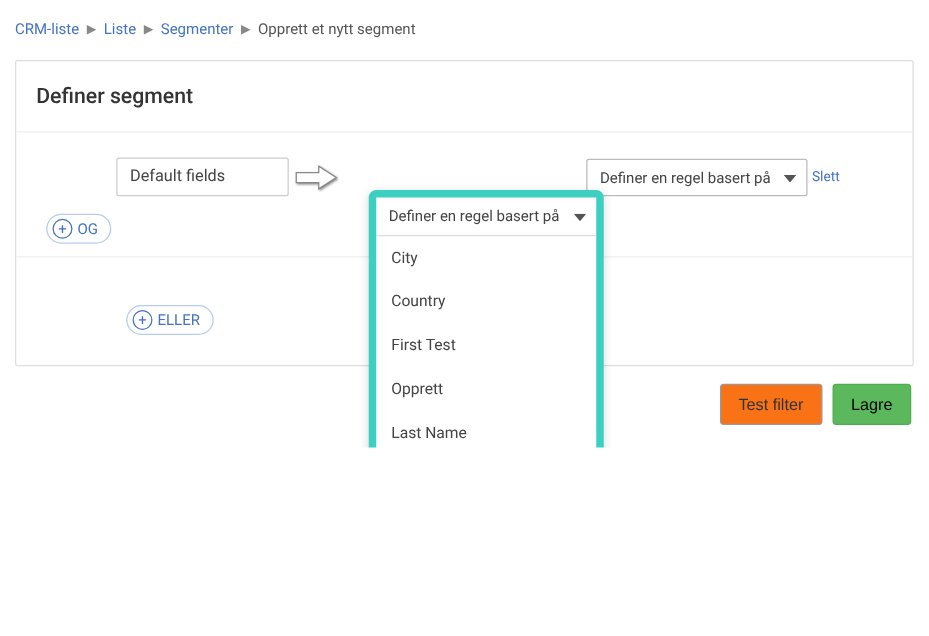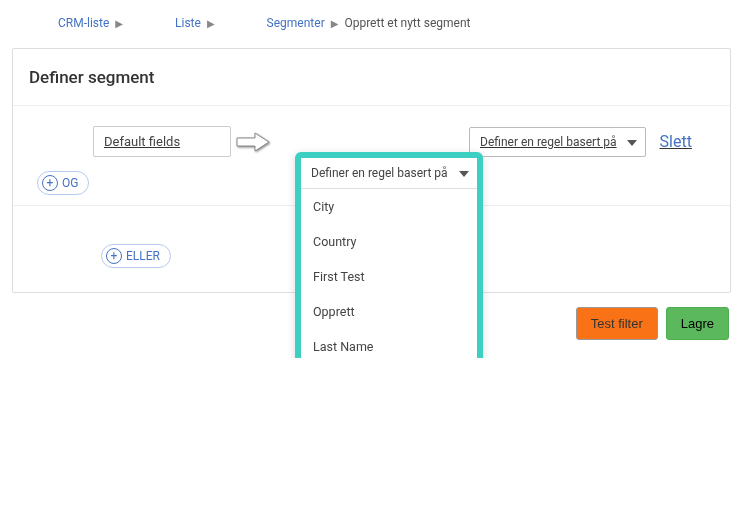--- a/index.html
+++ b/index.html
@@ -11,21 +11,21 @@
     padding: 12px;
     width: 743px;
   }
   .breadcrumb {
     display: flex;
     align-items: center;
     gap: 6px;
     font-size: 12px;
     padding: 4px 0 18px 0;
   }
-  .breadcrumb a { color: #4472c4; text-decoration: none; cursor: pointer; margin-left: 46px; }
+  .breadcrumb a { color: #4472c4; text-decoration: none; cursor: pointer; }
   .breadcrumb .sep { color: #888; font-size: 10px; }
   .breadcrumb .current { color: #555; }
   .panel {
     border: 1px solid #ddd;
     border-radius: 2px;
     background: #fff;
   }
   .panel-header {
     padding: 18px 16px 18px 16px;
     font-size: 17px;
@@ -36,21 +36,20 @@
   .rule-area {
     padding: 20px 16px 10px 16px;
     position: relative;
     border-bottom: 1px solid #eee;
   }
   .rule-row {
     display: flex;
     align-items: center;
     gap: 4px;
     padding-left: 64px;
-    text-decoration: underline;
   }
   .field-box {
     border: 1px solid #ccc;
     border-radius: 2px;
     background: #fff;
     padding: 7px 10px;
     font-size: 13px;
     min-width: 138px;
     color: #444;
   }
@@ -72,23 +71,23 @@
     cursor: pointer;
   }
   .dropdown-closed .caret {
     position: absolute;
     right: 8px;
     top: 50%;
     transform: translateY(-50%);
   }
   .delete-link {
     color: #4472c4;
-    font-size: 16px;
-    cursor: pointer;
-    margin-left: 10px;
+    font-size: 11px;
+    cursor: pointer;
+    margin-left: 0;
   }
   .chip {
     display: inline-flex;
     align-items: center;
     gap: 4px;
     border: 1px solid #b7cbee;
     border-radius: 14px;
     padding: 3px 10px 3px 4px;
     font-size: 12px;
     color: #4472c4;

